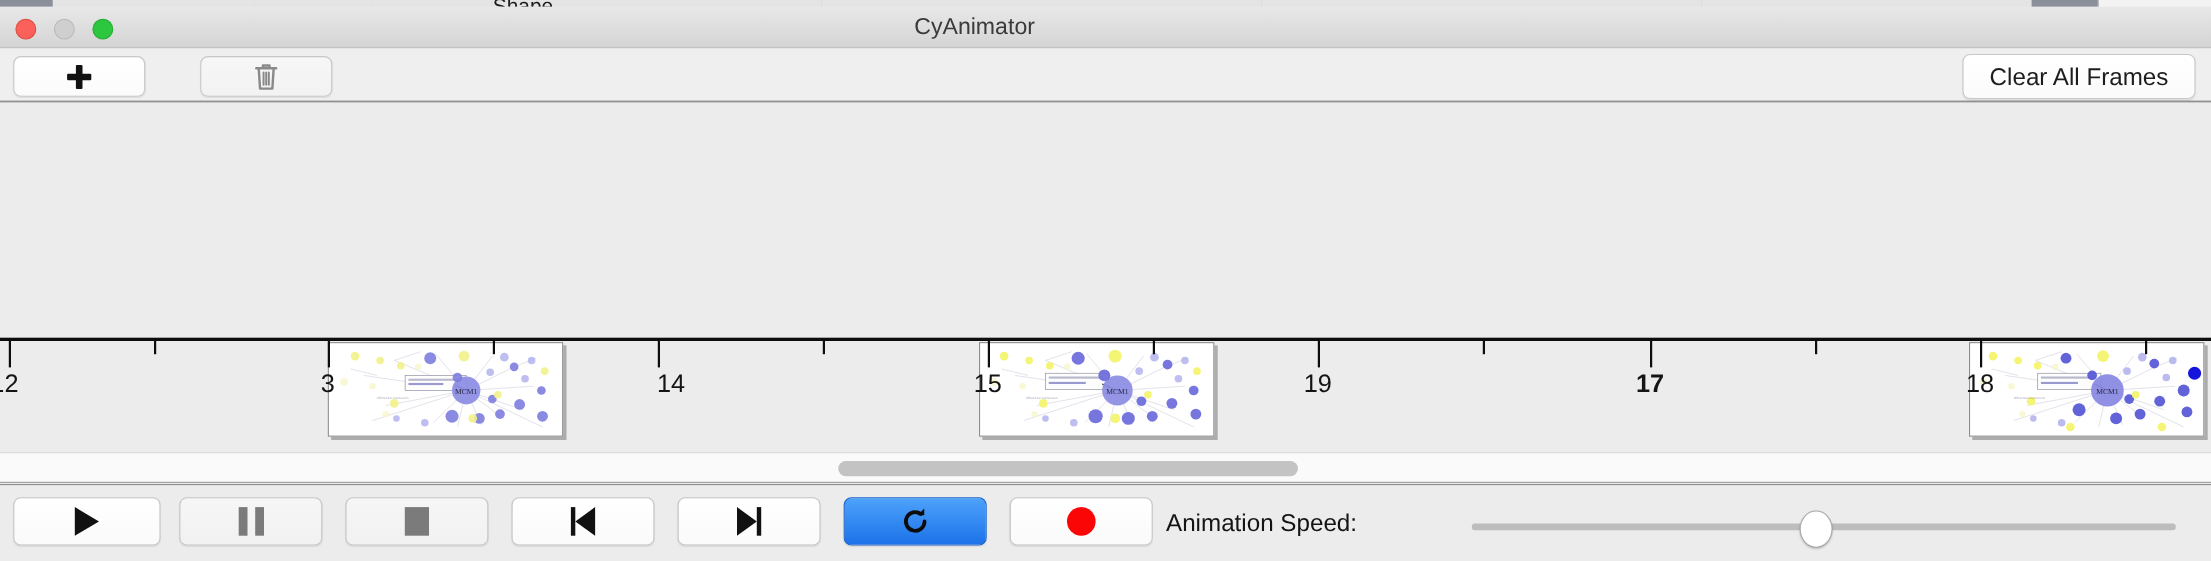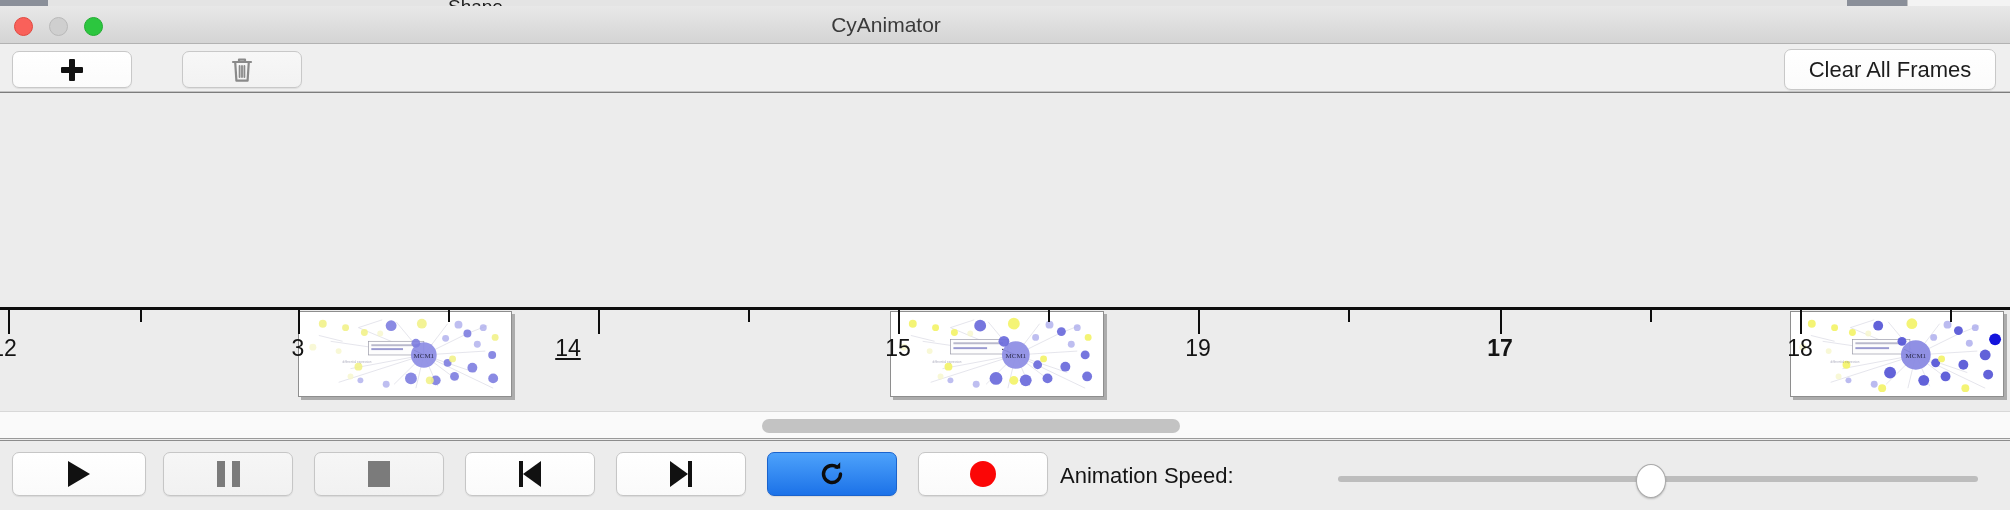--- a/index.html
+++ b/index.html
@@ -480,21 +480,21 @@
     <div class="tick minor" style="left:1048px;"></div>
     <div class="tick major" style="left:1198px;"></div>
     <div class="tick minor" style="left:1348px;"></div>
     <div class="tick major" style="left:1500px;"></div>
     <div class="tick minor" style="left:1650px;"></div>
     <div class="tick major" style="left:1800px;"></div>
     <div class="tick minor" style="left:1950px;"></div>
 
     <div class="tick-label" style="left:4px;">12</div>
     <div class="tick-label" style="left:298px;">3</div>
-    <div class="tick-label" style="left:568px;text-decoration:underline;">14</div>
+    <div class="tick-label" style="left:610px;">14</div>
     <div class="tick-label" style="left:898px;">15</div>
     <div class="tick-label" style="left:1198px;">19</div>
     <div class="tick-label" style="left:1500px;font-weight:bold;">17</div>
     <div class="tick-label" style="left:1800px;">18</div>
 
   </div>
 
   <div class="hscroll">
     <div class="hscroll-thumb"></div>
   </div>

